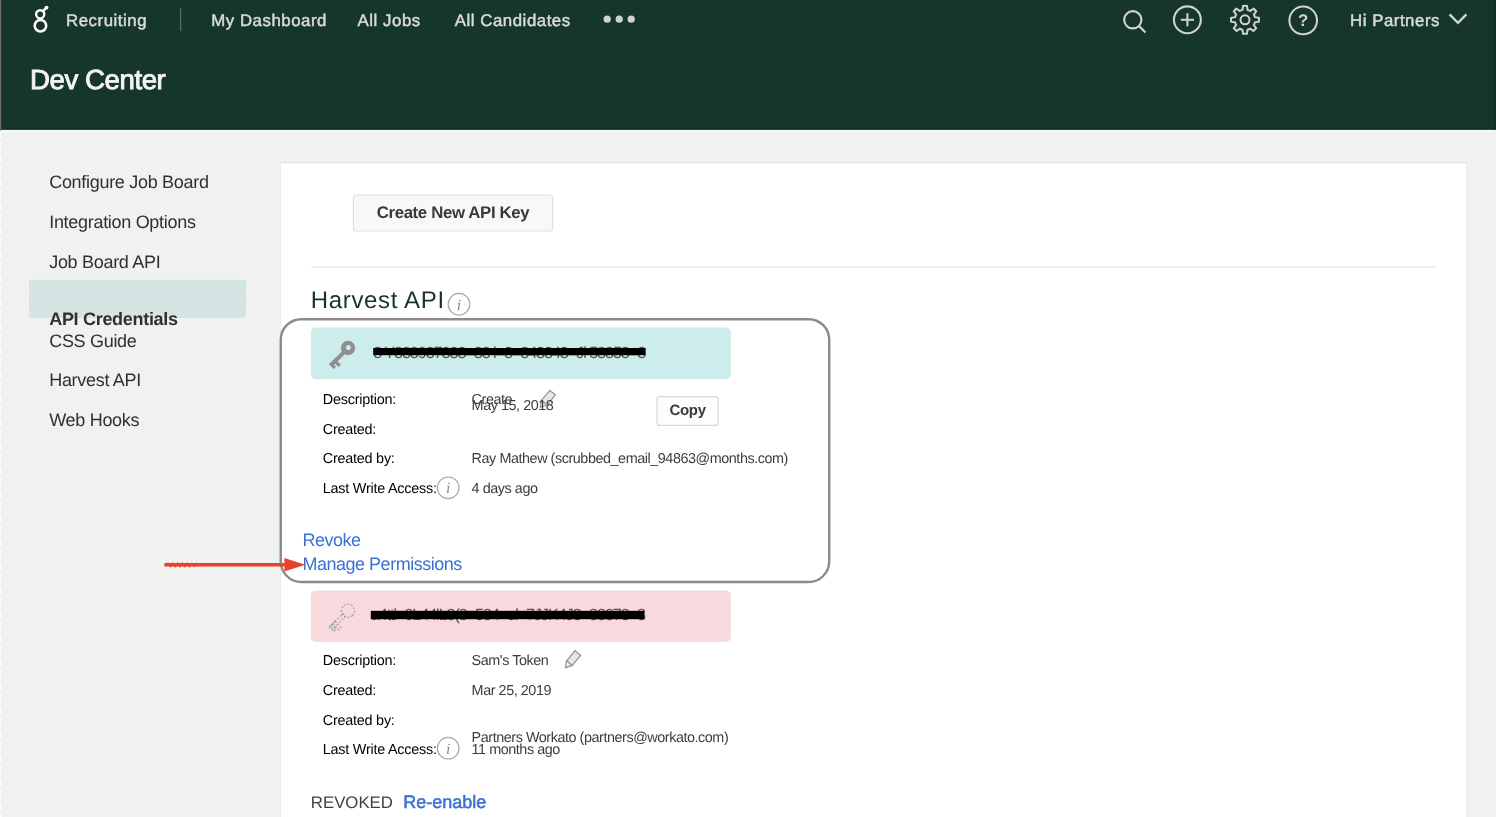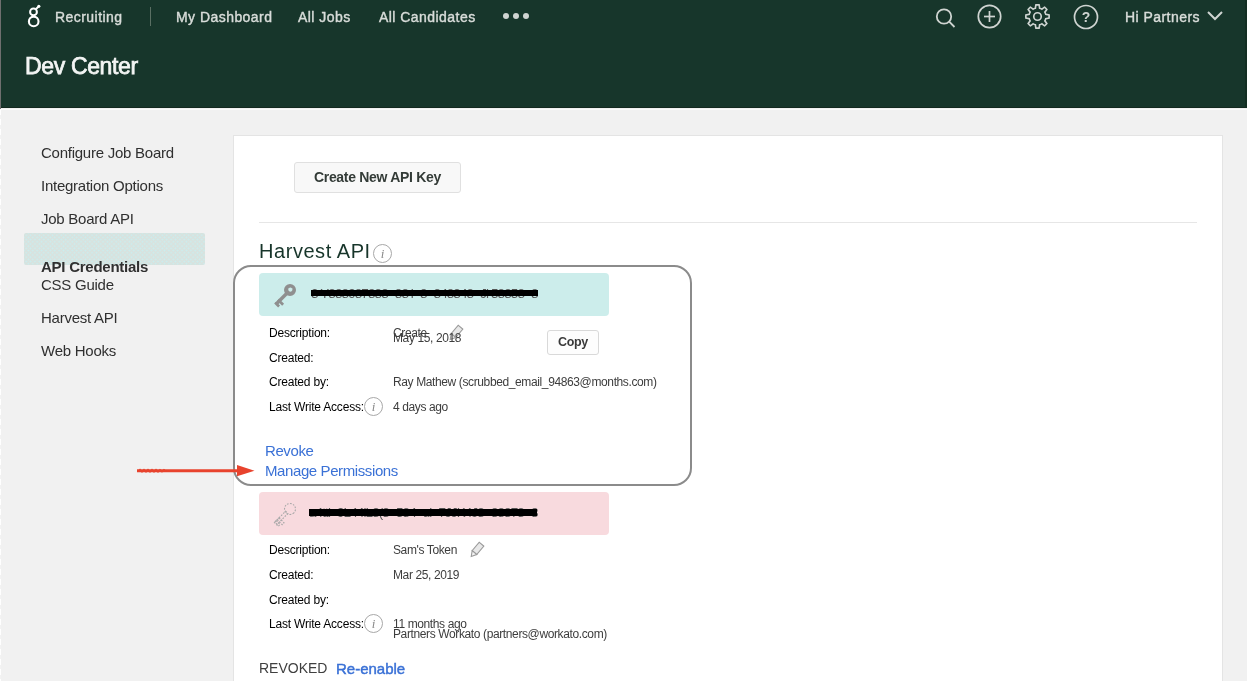--- a/index.html
+++ b/index.html
@@ -31,21 +31,21 @@
 
 .keybox { position:absolute; left:259px; width:350px; height:43px; border-radius:4px; }
 #key1 { top:273px; background:#ccedeb; }
 #key2 { top:492px; background:#f8dade; }
 .keytxt { position:absolute; left:52px; top:12.5px; font-size:13.5px; color:#555; letter-spacing:-0.9px; white-space:nowrap; }
 .keybar { position:absolute; background:#000; height:6.5px; }
 #copybtn { position:absolute; left:547px; top:282px; width:52px; height:25px; background:#fdfdfd; border:1px solid #d9d9d9; border-radius:3px; color:#3a3a3a; font-size:12.5px; font-weight:700; letter-spacing:-0.3px; text-align:center; line-height:23px;margin-top:48px; }
 .lbl { position:absolute; left:269px; color:#000000; font-size:12px; letter-spacing:-0.2px; white-space:nowrap; }
 .val { position:absolute; left:393px; color:#3d3d3d; font-size:12px; letter-spacing:-0.38px; white-space:nowrap; }
 a.link { color:#3a71d6; text-decoration:none; }
-.linkrow { position:absolute; left:265px; font-size:15px; letter-spacing:-0.4px; }
+.linkrow { position:absolute; left:252px; font-size:15px; letter-spacing:-0.4px; }
 #revoked { position:absolute; left:259px; top:660px; color:#3f3f3f; font-size:14px; letter-spacing:0px; }
 #reenable { position:absolute; left:336px; top:660px; color:#3a71d6; font-size:15px; font-weight:400; -webkit-text-stroke:0.45px #3a71d6; letter-spacing:0px; }
 svg { position:absolute; overflow:visible; }
 </style>
 </head>
 <body>
 <div id="edge-h" style="position:absolute;left:0;top:0;width:1px;height:109px;background:#6f6f6f;z-index:50;"></div>
 <div id="edge-b" style="position:absolute;left:0;top:109px;width:1px;height:572px;background:repeating-linear-gradient(#ffffff 0 6px, #f3f3f3 6px 10px);z-index:50;"></div>
 <div id="header">
 
@@ -162,19 +162,19 @@
 <div class="val" style="top:543px;">Sam's Token</div>
 <svg style="left:466px; top:541px;" width="21" height="18" viewBox="0 0 21 18">
   <g transform="rotate(40 10 9)">
     <rect x="7.5" y="1" width="6" height="11" fill="#e8e8e8" stroke="#9a9a9a" stroke-width="1.1"></rect>
     <path d="M7.5 12 L13.5 12 L10.5 17 Z" fill="#f2f2f2" stroke="#9a9a9a" stroke-width="1.1"></path>
   </g>
 </svg>
 <div class="lbl" style="top:568px;">Created:</div>
 <div class="val" style="top:568px;">Mar 25, 2019</div>
 <div class="lbl" style="top:593px;">Created by:</div>
-<div class="val" style="top:627px;">Partners Workato (partners@workato.com)</div>
+<div class="val" style="top:607px;">Partners Workato (partners@workato.com)</div>
 <div class="lbl" style="top:617px;">Last Write Access:</div>
 <div class="info-circ" style="left:364px; top:614px;">i</div>
 <div class="val" style="top:617px;">11 months ago</div>
 
 <div id="revoked">REVOKED</div>
 <div id="reenable"><a class="link" href="#" style="color:#3a71d6;">Re-enable</a></div>
 
 </body></html>

